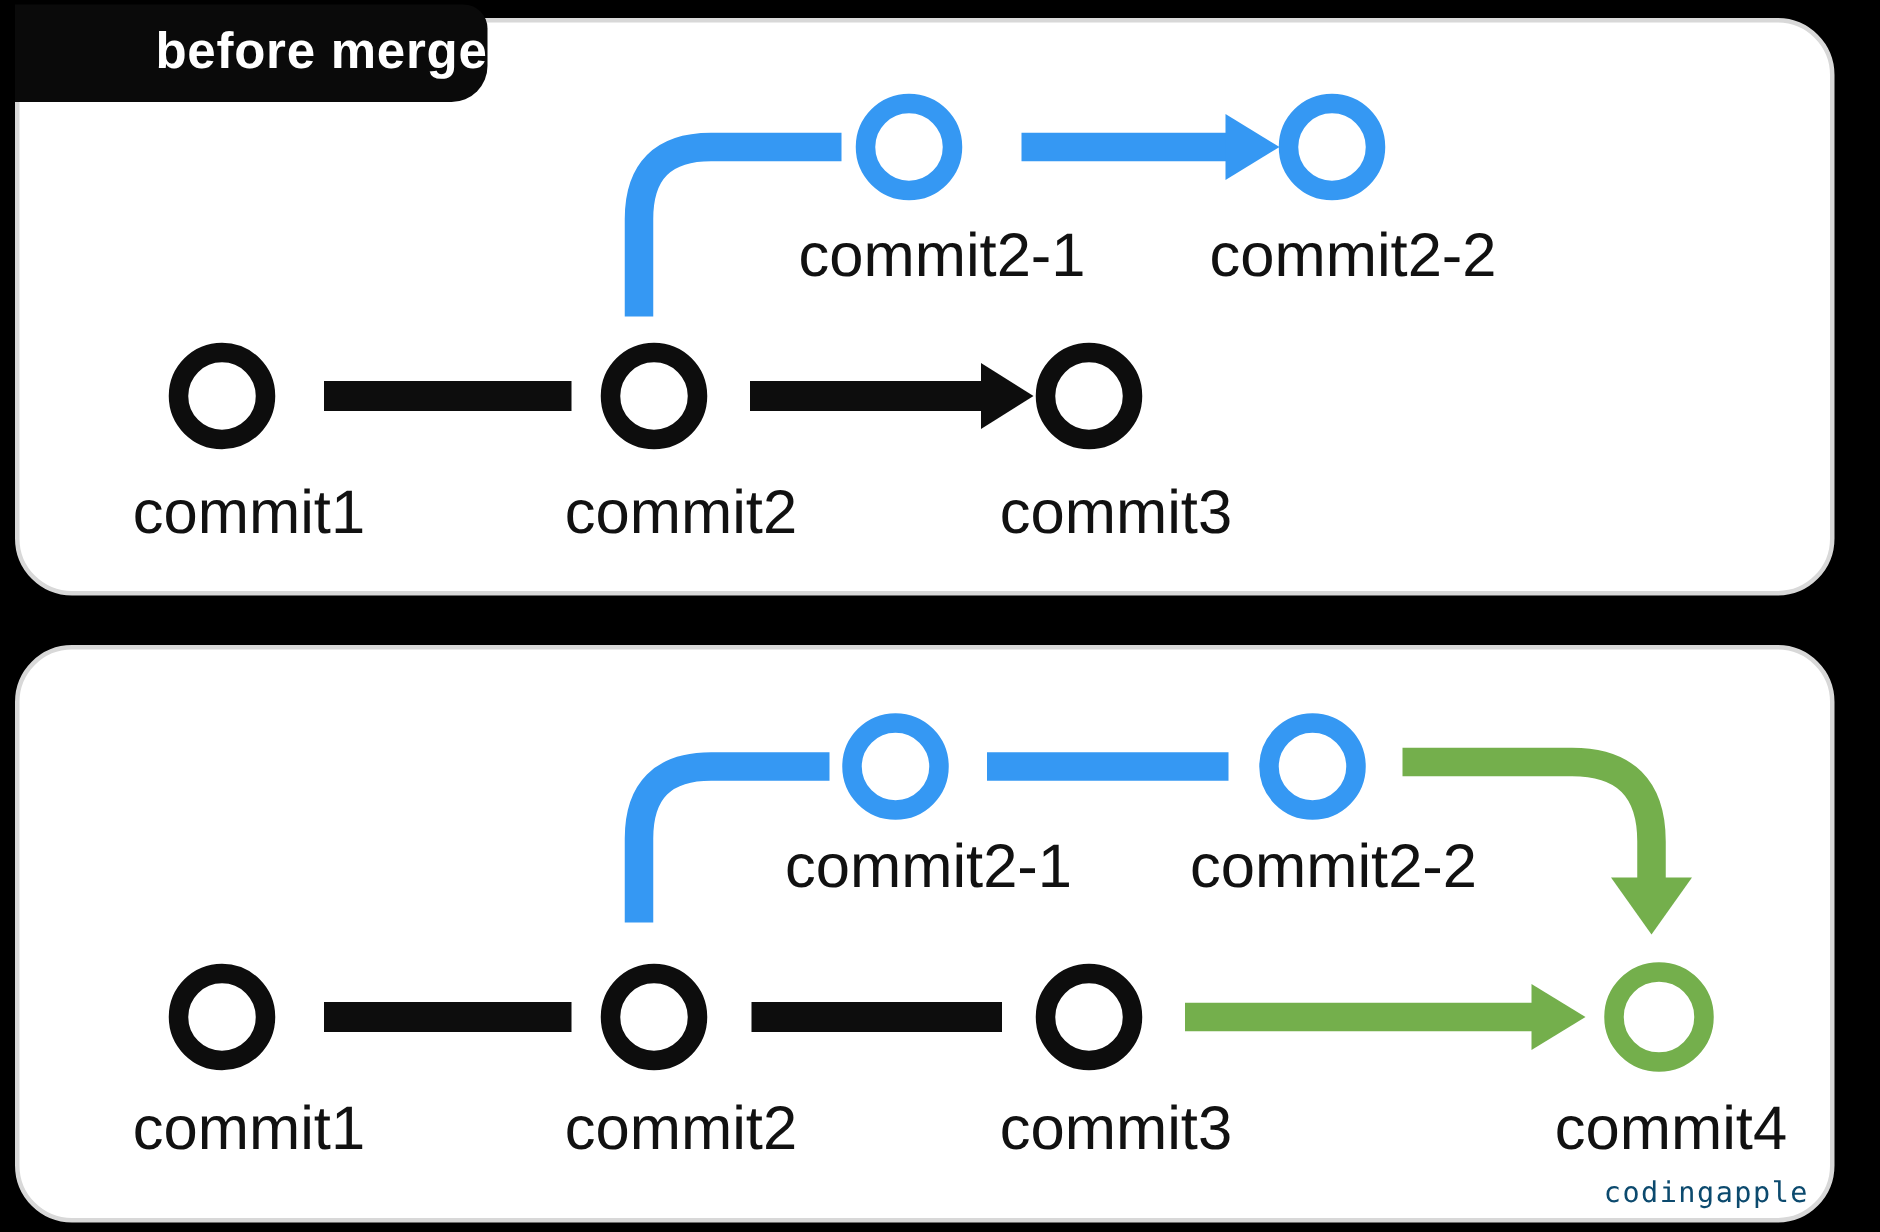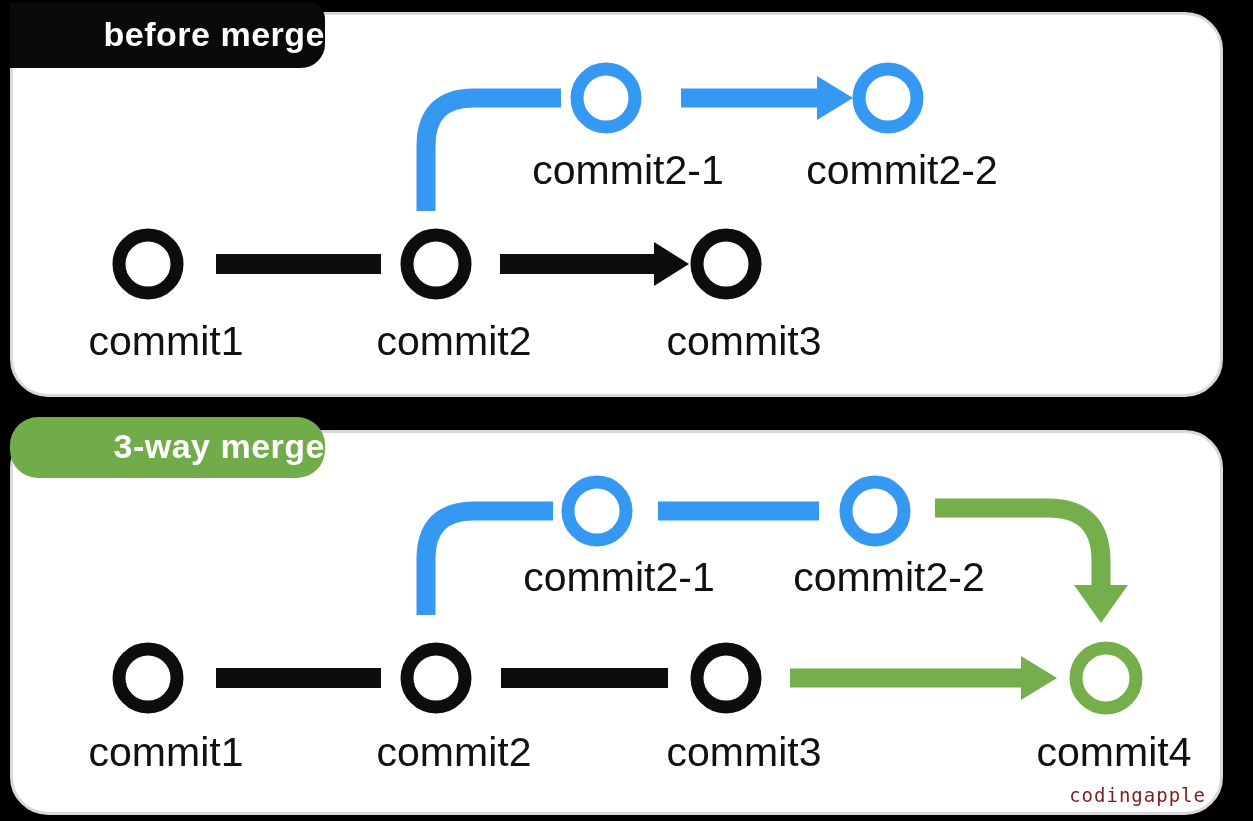--- a/index.html
+++ b/index.html
@@ -10,21 +10,21 @@
   .panel-top{top:12px;}
   .panel-bottom{top:430px;}
   .panel svg{position:absolute;left:0;top:0;overflow:visible;}
   .tab{position:absolute;display:flex;align-items:center;justify-content:flex-end;
        color:#fff;font-weight:bold;font-size:34px;letter-spacing:0.5px;z-index:3;}
   .tab-black{left:-3px;top:-12px;width:315px;height:63px;background:#0a0a0a;
              border-radius:0 16px 24px 0;padding-bottom:2px;}
   .tab-green{left:-3px;top:-16px;width:315px;height:59px;background:#71ac4a;
              border-radius:28px;padding-bottom:2px;}
   .node-label{font-size:41px;fill:#111;text-anchor:middle;}
-  .watermark{position:absolute;right:14px;bottom:6px;color:#7f1d1d;
+  .watermark{position:absolute;right:14px;bottom:6px;color:#0c4a6e;
              font-family:"DejaVu Sans Mono","Liberation Mono",monospace;
              font-size:19px;letter-spacing:1px;z-index:2;}
 </style>
 </head>
 <body>
 
 <div class="canvas">
 
   <section class="panel panel-top">
     <div class="tab tab-black">
@@ -51,23 +51,20 @@
 
       <text class="node-label" x="153" y="340">commit1</text>
       <text class="node-label" x="441" y="340">commit2</text>
       <text class="node-label" x="731" y="340">commit3</text>
       <text class="node-label" x="615" y="169">commit2-1</text>
       <text class="node-label" x="889" y="169">commit2-2</text>
     </svg>
   </section>
 
   <section class="panel panel-bottom">
-    <div class="tab tab-green">
-      <span>3-way merge</span>
-    </div>
 
     <svg width="1213" height="385" viewBox="0 0 1213 385">
 
       <path d="M 413 182 L 413 126 Q 413 78 461 78 L 540 78" fill="none" stroke="#3598f3" stroke-width="19"></path>
 
       <path d="M 645 78 H 806" stroke="#3598f3" stroke-width="19" fill="none"></path>
 
       <path d="M 922 75 L 1035 75 Q 1088 75 1088 128 L 1088 154" fill="none" stroke="#74af4c" stroke-width="19"></path>
       <polygon points="1061,152 1115,152 1088,190" fill="#74af4c"></polygon>
 

